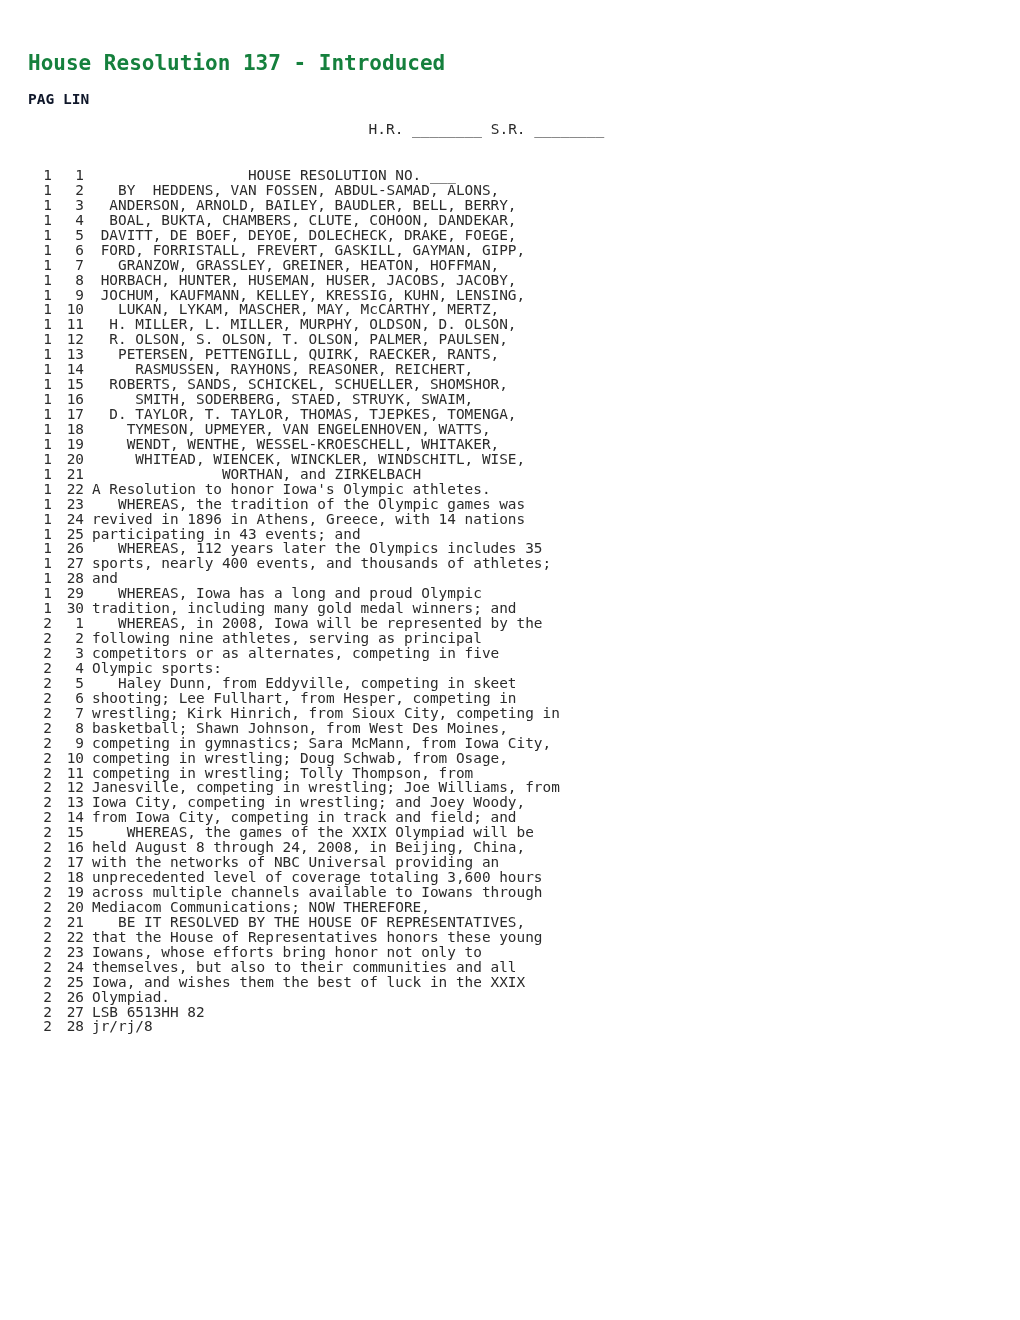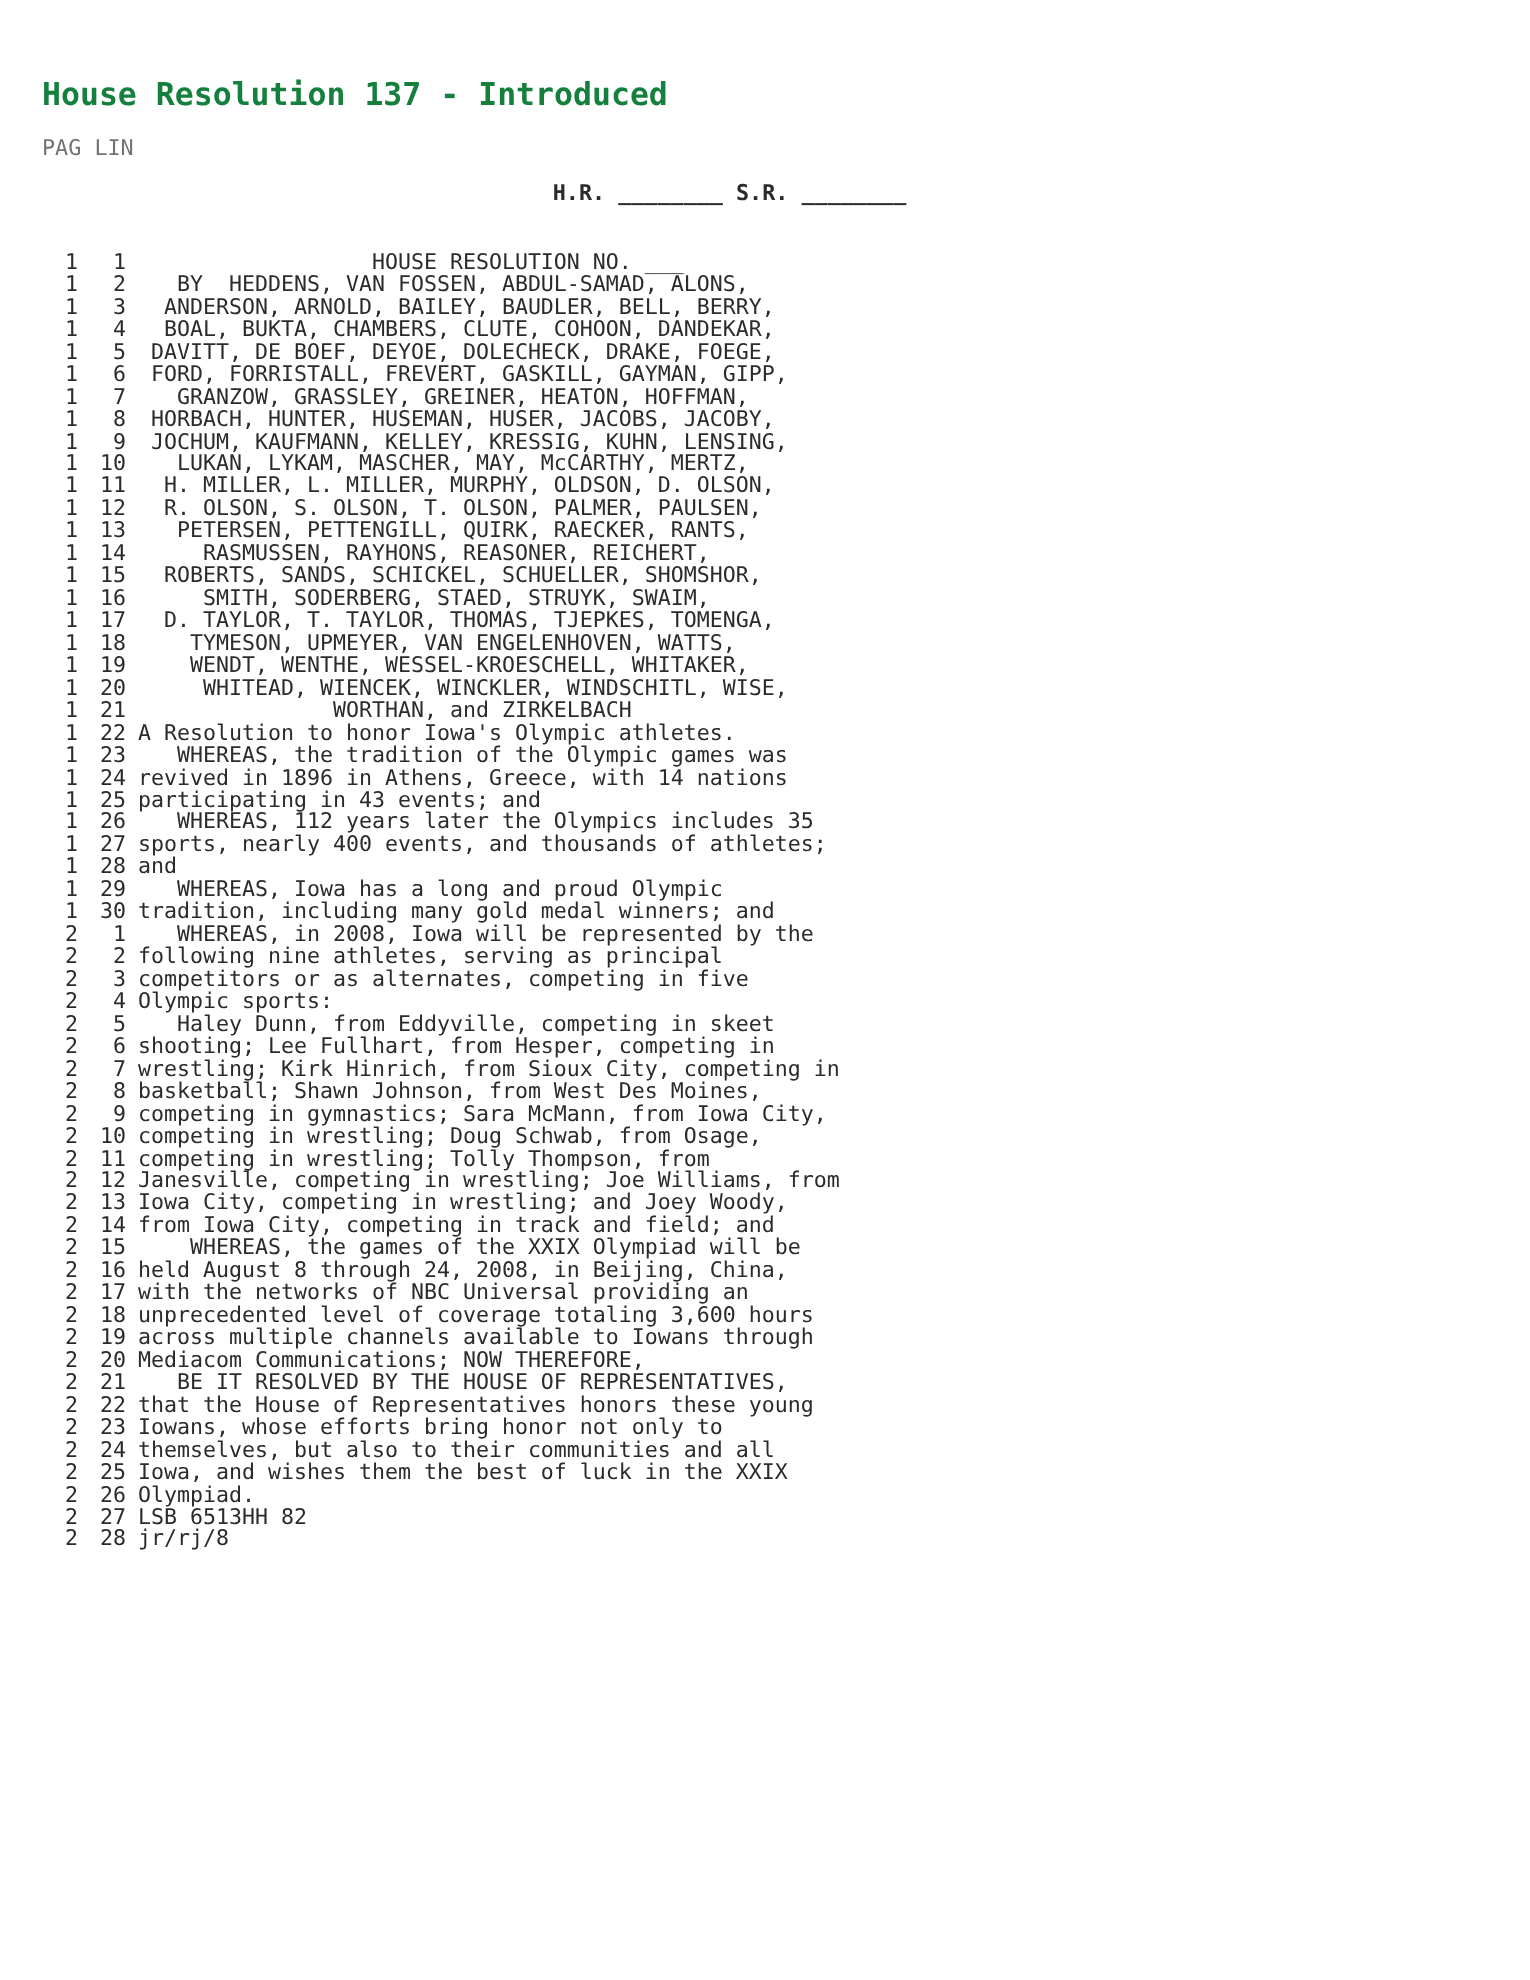--- a/index.html
+++ b/index.html
@@ -36,36 +36,36 @@
     white-space: pre;
   }
 
   
   .pag-lin {
     position: absolute;
     left: 28px;
     top: 90px;
     font-size: 14.5px;
     line-height: 18px;
-    color: #737373;
+    color: #0f172a;
     white-space: pre;
-    font-weight: normal;
+    font-weight: bold;
   }
 
   
   .hr-sr-line {
     position: absolute;
     left: 28px;
     top: 120px;
     width: 960px;
     font-size: 14.5px;
     line-height: 19px;
     color: #2b2b2b;
     white-space: pre;
-    font-weight: bold;
+    font-weight: normal;
   }
 
   
   .bill-body {
     position: absolute;
     left: 28px;
     top: 168px;
     font-size: 14.4px;
     line-height: 14.95px;
     color: #2b2b2b;

